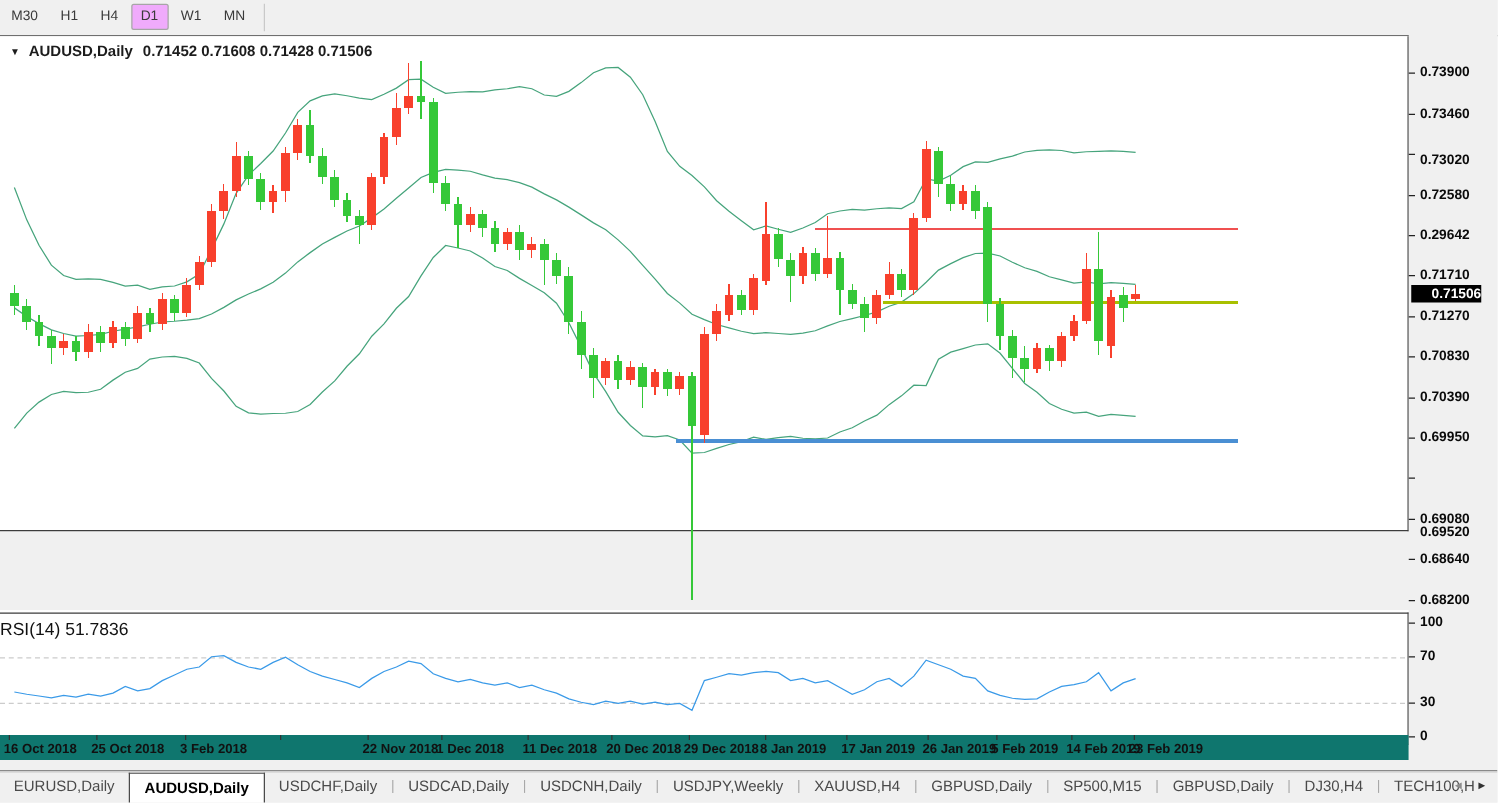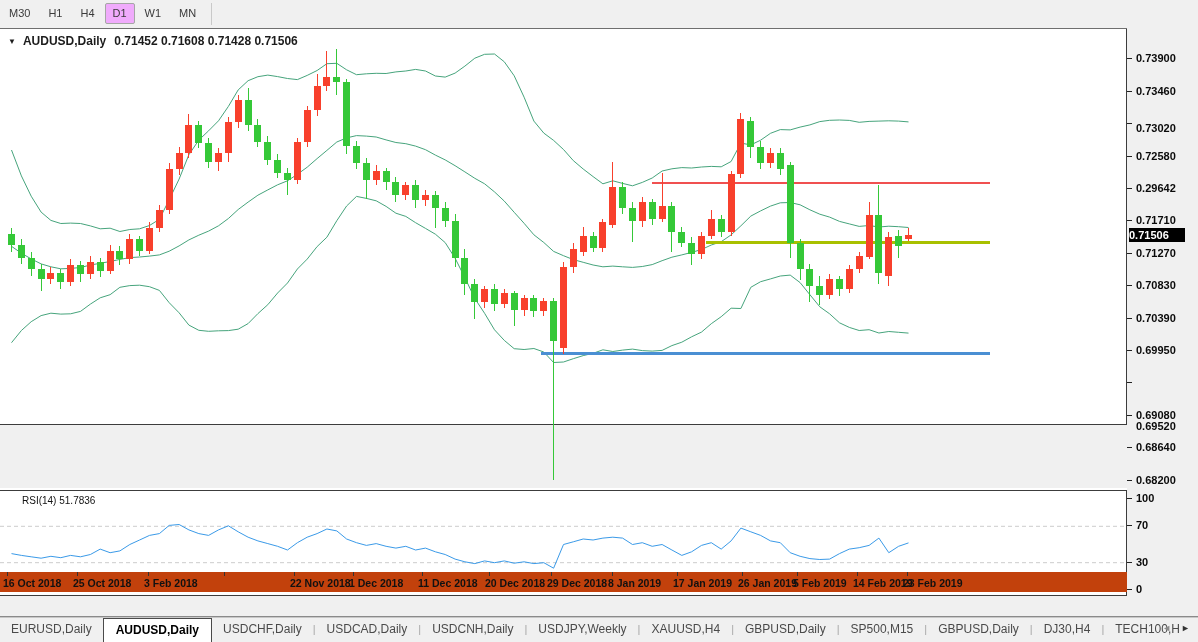--- a/index.html
+++ b/index.html
@@ -20,33 +20,33 @@
   #main-svg{position:absolute;left:0;top:1px}
   #chart-header{position:absolute;left:8px;top:5px;font-size:12px;font-weight:bold;color:#1C1C1C;white-space:nowrap}
   #chart-header .dd{font-size:8px;margin-right:7px;position:relative;top:-1px}
   #chart-header .vals{margin-left:8px;font-weight:bold}
 
   #splitter{position:absolute;left:0;top:488px;width:1127px;height:2px;background:#FFF;cursor:row-resize}
 
   #rsi-plot{position:absolute;left:0;top:490px;width:1127px;height:106px;background:#FFF;box-sizing:border-box;
             border-top:1px solid #3C3C3C;border-right:1px solid #3C3C3C;border-bottom:1px solid #3C3C3C}
   #rsi-svg{position:absolute;left:0;top:1px}
-  #rsi-label{position:absolute;left:22px;top:4px;font-size:10px;color:#111;font-weight:normal}
-
-  
-  #date-axis{position:absolute;left:0;top:572px;width:1127px;height:20px;background:#c2410c}
+  #rsi-label{position:absolute;left:0;top:4px;font-size:14px;color:#111;font-weight:normal}
+
+  
+  #date-axis{position:absolute;left:0;top:588px;width:1127px;height:20px;background:#0f766e}
   .dtick{position:absolute;top:0;width:1px;height:4px;background:#333}
   .dlabel{position:absolute;top:5px;font-size:10.5px;font-weight:bold;color:#111;white-space:nowrap}
 
   
   #right-axis{position:absolute;left:1127px;top:0;width:71px;height:616px;background:#F0F0F0}
   .ptick{position:absolute;left:0;width:5px;height:1px;background:#222}
   .plabel{position:absolute;left:9px;font-size:11px;font-weight:bold;color:#0A0A0A;white-space:nowrap}
   #cur-price{position:absolute;left:2px;width:56px;height:14px;background:#000;color:#FFF;font-size:11px;
-             font-weight:bold;text-align:left;line-height:14px}
+             font-weight:bold;text-align:right;line-height:14px}
   .rlabel{position:absolute;left:9px;font-size:11px;font-weight:bold;color:#0A0A0A}
 
   #bottom-border{position:absolute;left:0;top:616px;width:100%;height:1px;background:#8A8A8A}
 
   
   #tab-bar{position:absolute;left:0;top:617px;width:100%;height:25px;background:#F0F0F0;
            border-top:1px solid #C8C8C8;white-space:nowrap;overflow:hidden}
   .tab{display:inline-block;padding:4px 11px 5px 11px;font-size:12px;color:#4A4A4A;cursor:default;vertical-align:top}
   .tab.active{background:#FFF;border:1px solid #4A4A4A;border-bottom:none;font-weight:bold;color:#000;
               padding:4px 12px 6px 12px;margin-top:0}

